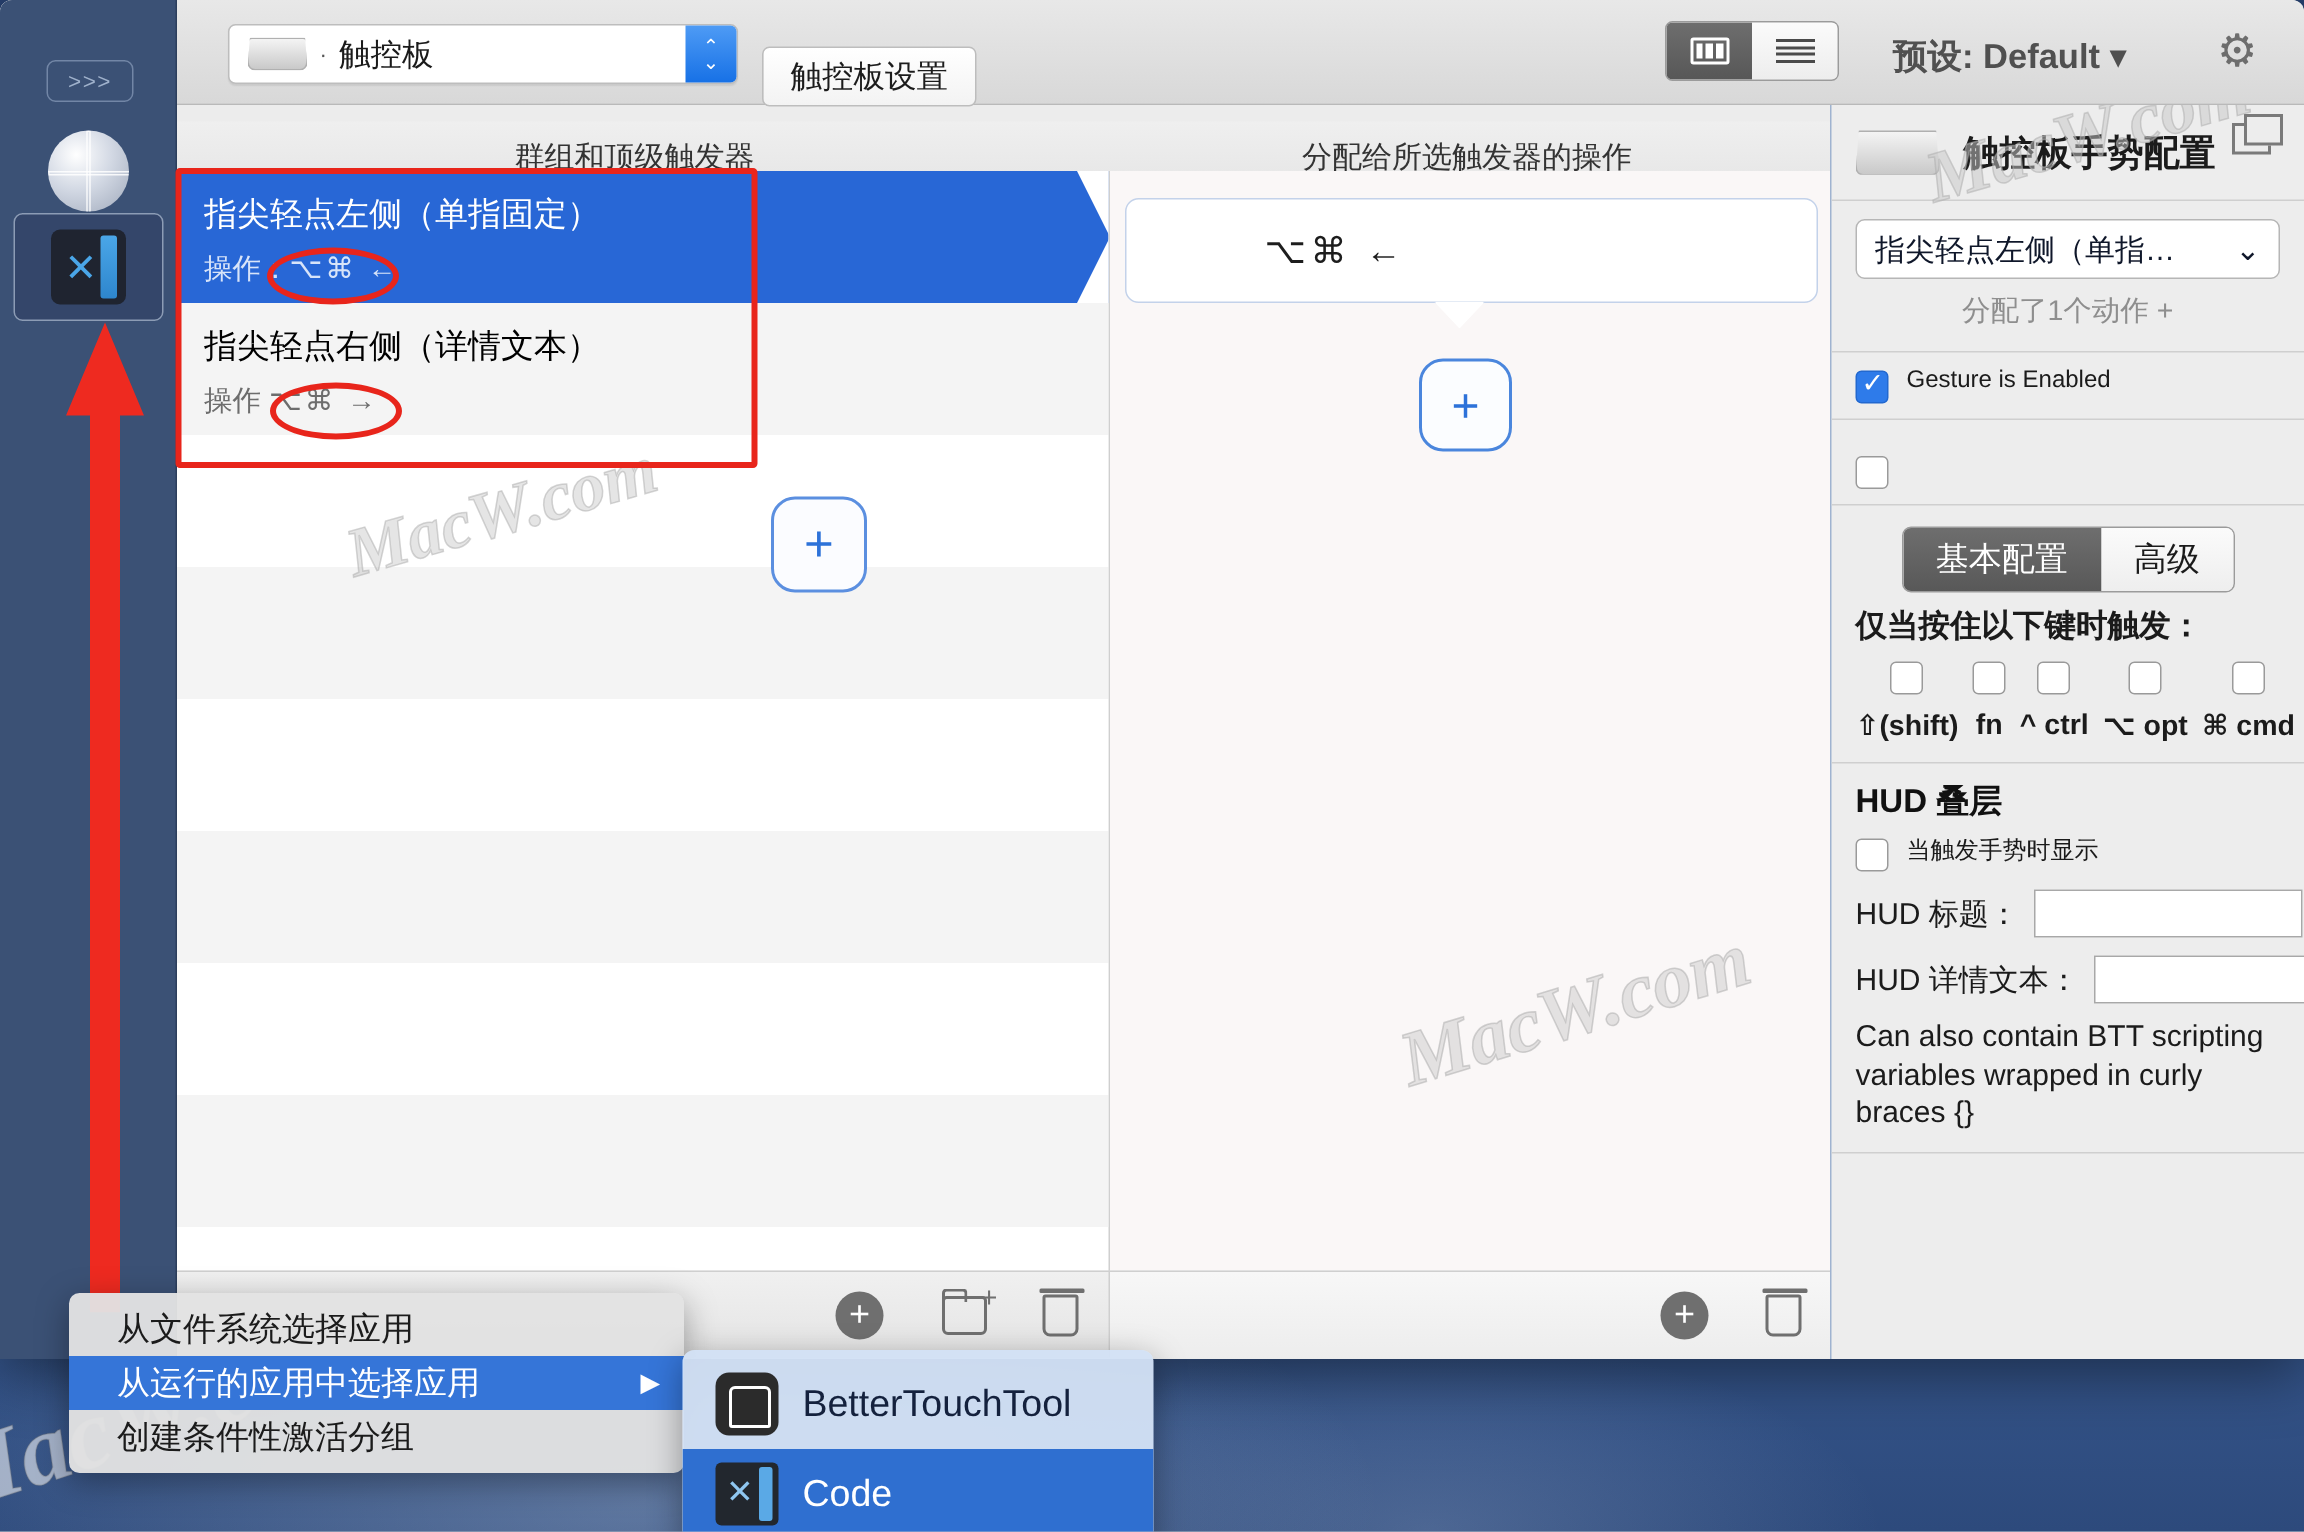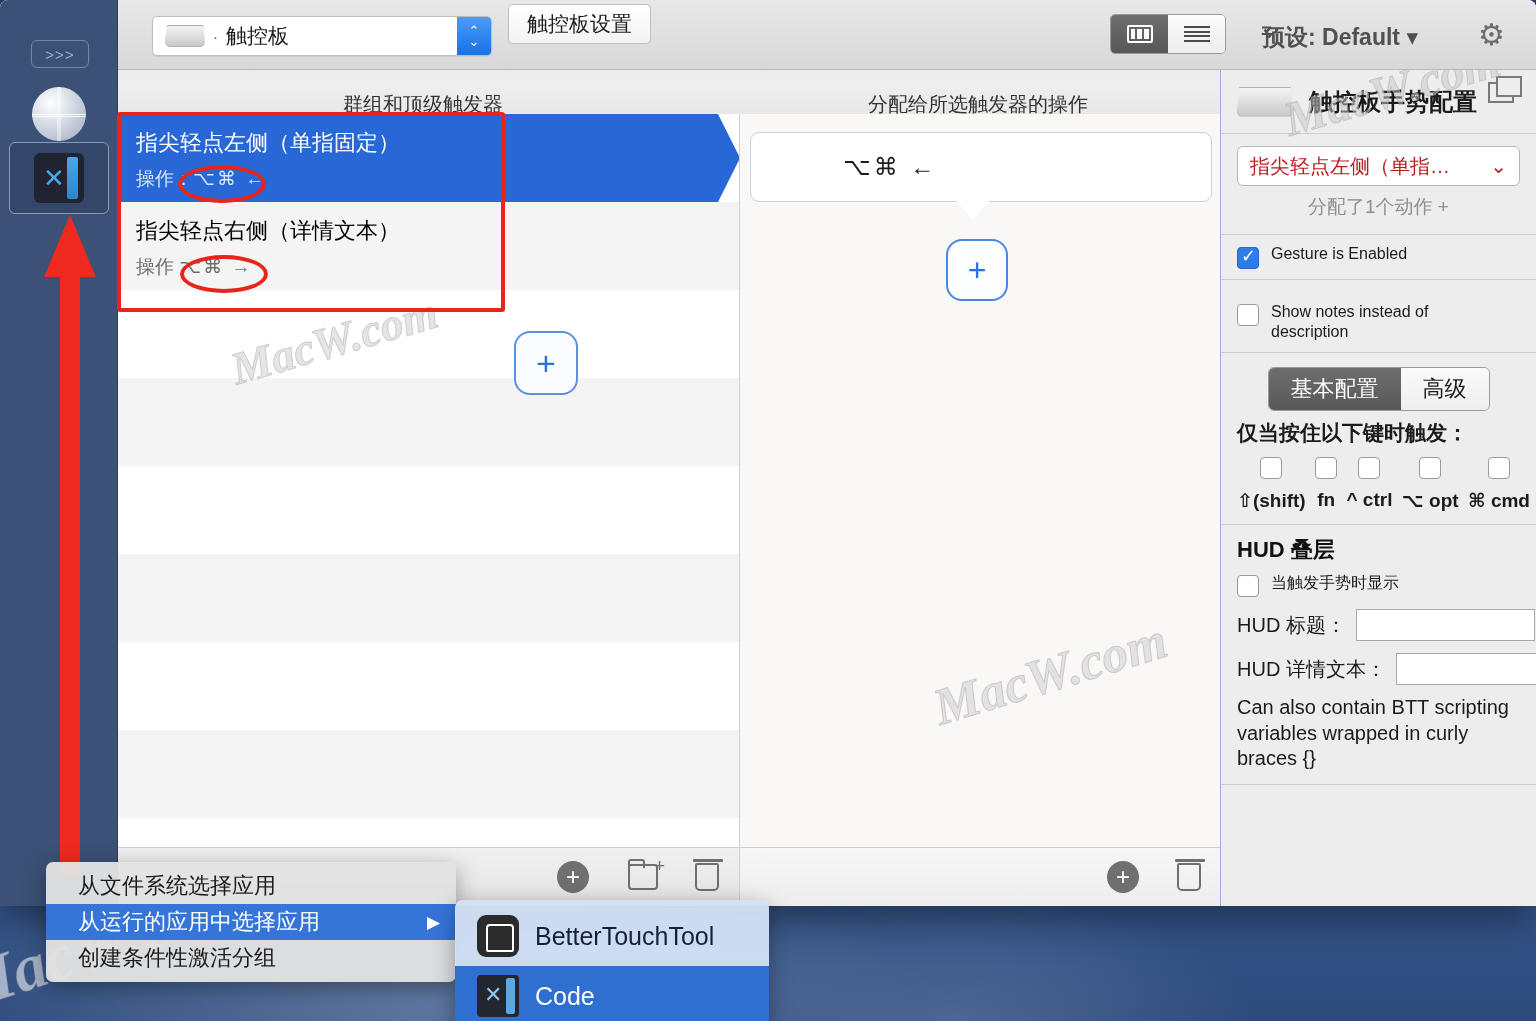--- a/index.html
+++ b/index.html
@@ -55,21 +55,21 @@
   #devicePopup .sep { margin:0 8px; color:#555; font-size:15px; }
   #devicePopupLabel { font-size:21px; color:#1a1a1a; }
   #devicePopupStepper {
     position:absolute; right:0; top:0; width:34px; height:100%;
     background:linear-gradient(180deg,#4e9bf5,#1771e6);
     border-radius:0 4px 4px 0;
     display:flex; flex-direction:column; align-items:center; justify-content:center;
     color:#fff; font-size:13px; line-height:11px;
   }
   #trackpadSettingsBtn {
-    position:absolute; left:508px; top:4px; height:40px; padding:0 18px;
+    position:absolute; left:508px; top:31px; height:40px; padding:0 18px;
     background:linear-gradient(180deg,#ffffff,#f3f3f3);
     border:1px solid #bdbdbd; border-radius:5px;
     font-size:21px; color:#1c1c1c; display:flex; align-items:center;
   }
   
   #viewToggle {
     position:absolute; left:1110px; top:14px; width:116px; height:40px;
     border:1px solid #9b9b9b; border-radius:5px; overflow:hidden; display:flex;
   }
   #viewToggle .seg { flex:1; display:flex; align-items:center; justify-content:center; }
@@ -217,21 +217,21 @@
   #sbHeader .trackpad-glyph { width:56px; height:30px; }
   #sbTitle { font-size:24px; font-weight:bold; color:#1b1b1b; }
   #windowsIcon { position:absolute; right:12px; top:6px; width:36px; height:28px; }
   #windowsIcon .w { position:absolute; border:2px solid #7a7a7a; background:#ededed; }
   #windowsIcon .w1 { left:8px; top:0; width:26px; height:21px; }
   #windowsIcon .w2 { left:0; top:6px; width:26px; height:21px; }
   #gestureSelect {
     margin:12px 16px 0; height:40px; background:#fff;
     border:1px solid #b6b6b6; border-radius:6px;
     display:flex; align-items:center; justify-content:space-between;
-    padding:0 12px; font-size:20px; color:#b91c1c;
+    padding:0 12px; font-size:20px; color:#0f172a;
   }
   #assignedCount { text-align:center; color:#8e8e8e; font-size:19px; margin:8px 0 10px; }
   .cbRow { display:flex; align-items:flex-start; gap:12px; font-size:16px; color:#1b1b1b; }
   .cb { width:22px; height:22px; border:1px solid #9a9a9a; border-radius:4px;
         background:#fff; flex:none; margin-top:2px; }
   .cb.checked { background:#2e7bea; border-color:#2268cf; position:relative; }
   .cb.checked::after { content:"✓"; position:absolute; left:3px; top:-3px;
                        color:#fff; font-size:18px; font-weight:bold; }
   .fieldRow { display:flex; align-items:center; gap:10px; margin-top:6px; }
   .fieldLabel { font-size:20px; color:#1b1b1b; white-space:nowrap; }
@@ -442,21 +442,20 @@
     <div class="sbSection">
       <div class="cbRow">
         <div class="cb checked"></div>
         <div>Gesture is Enabled</div>
       </div>
     </div>
 
     <div class="sbSection">
       <div class="cbRow" style="margin-top:12px;">
         <div class="cb"></div>
-        <div style="max-width:230px;line-height:1.25;">Show notes instead of description</div>
       </div>
     </div>
 
     <div class="sbSection" style="padding:0 0 12px;">
       <div id="tabsWrap">
         <div id="tabs">
           <div class="tab active">基本配置</div>
           <div class="tab inactive">高级</div>
         </div>
       </div>

